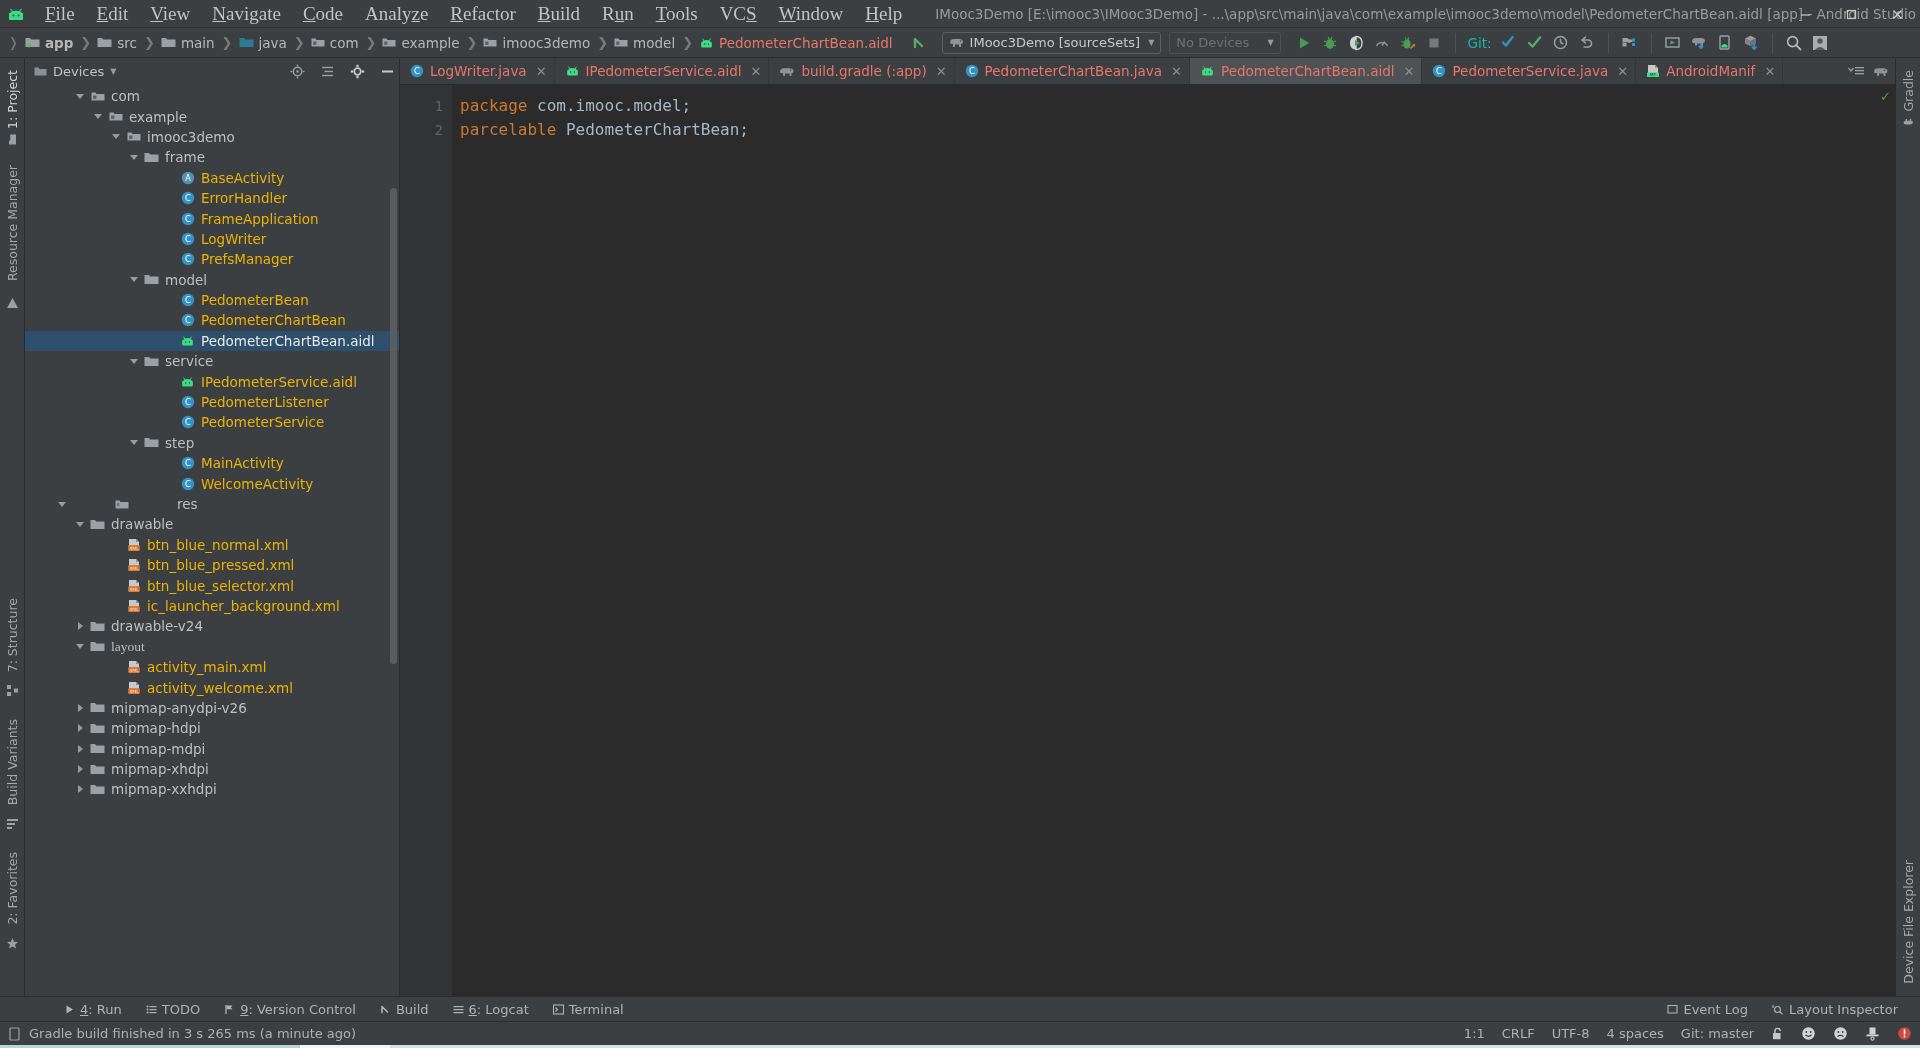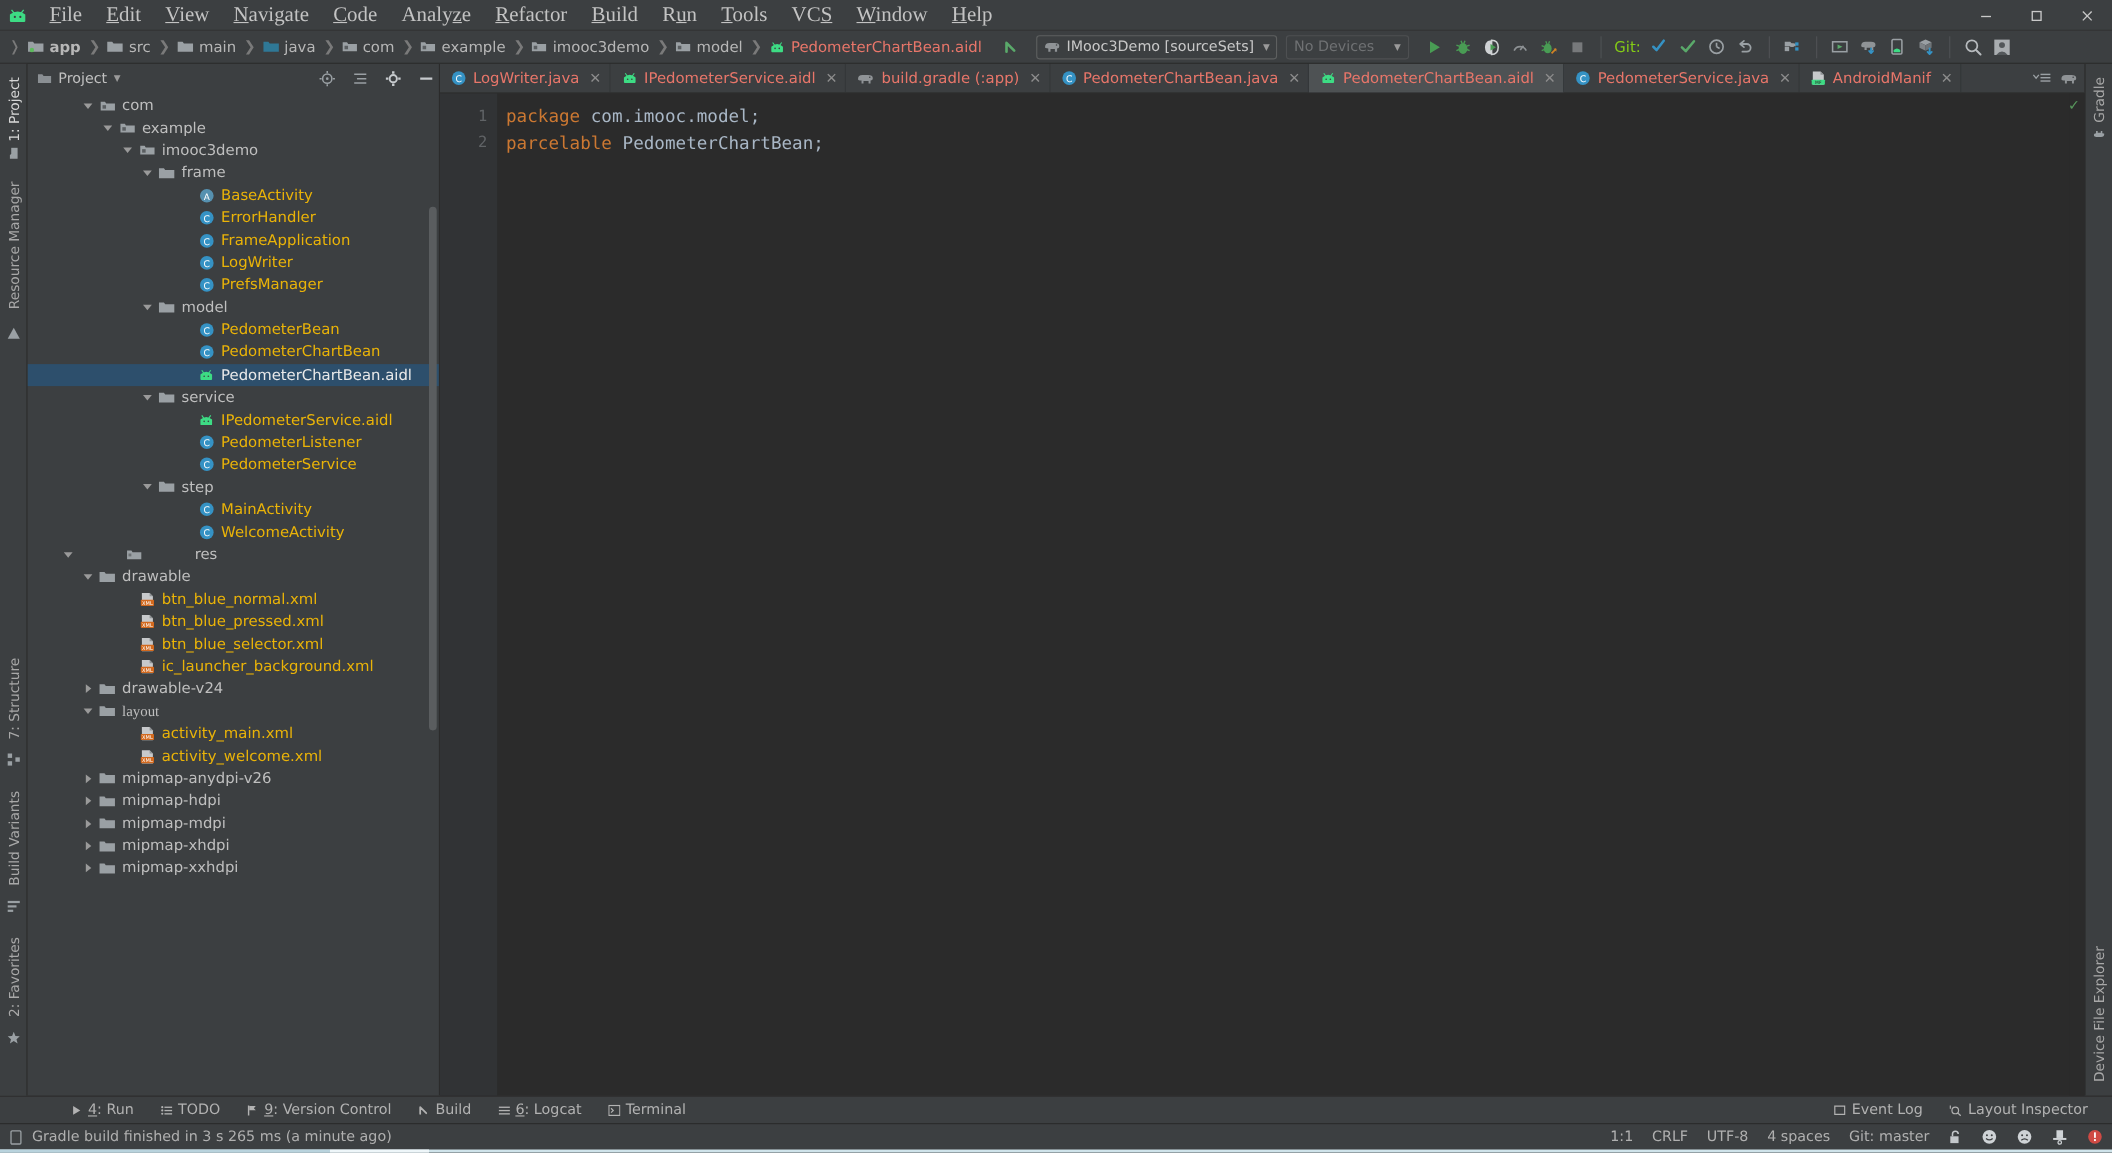--- a/index.html
+++ b/index.html
@@ -86,21 +86,21 @@
     border-radius: 3px;
     background: #3c3f41;
     display: flex; align-items: center;
     padding: 0 6px 0 6px;
     font-size: 13px; color: #c8c8c8;
     gap: 6px;
     white-space: nowrap;
   }
   .combo .arrow { font-size: 8px; color: #9a9a9a; margin-left: 2px; }
   .combo.disabled { color: #6f7173; border-color: #4e5052; gap: 16px; }
-  .git-label { font-size: 13.5px; color: #84cc16; margin-left: 4px; margin-right: 4px; }
+  .git-label { font-size: 13.5px; color: #14b8a6; margin-left: 4px; margin-right: 4px; }
 
   
   .main { flex: 1 1 auto; display: flex; min-height: 0; background: #3c3f41; }
 
   
   .leftstrip {
     width: 25px; min-width: 25px;
     background: #3c3f41;
     border-right: 1px solid #2b2b2b;
     display: flex; flex-direction: column; justify-content: space-between;
@@ -309,20 +309,21 @@
       <div class="menu-item"><u>C</u>ode</div>
       <div class="menu-item">Analy<u>z</u>e</div>
       <div class="menu-item"><u>R</u>efactor</div>
       <div class="menu-item"><u>B</u>uild</div>
       <div class="menu-item">R<u>u</u>n</div>
       <div class="menu-item"><u>T</u>ools</div>
       <div class="menu-item">VC<u>S</u></div>
       <div class="menu-item"><u>W</u>indow</div>
       <div class="menu-item"><u>H</u>elp</div>
     </div>
+    <div class="title-text">IMooc3Demo [E:\imooc3\IMooc3Demo] - ...\app\src\main\java\com\example\imooc3demo\model\PedometerChartBean.aidl [app] - Android Studio</div>
     <div class="wincontrols">
       <div class="wc">
         <svg width="11" height="11" viewBox="0 0 11 11">
             <line x1="1" y1="6" x2="10" y2="6" stroke="#c9c9c9" stroke-width="1.2"></line>
           </svg>
       </div>
       <div class="wc">
         <svg width="11" height="11" viewBox="0 0 11 11">
             <rect x="1.5" y="1.5" width="8" height="8" fill="none" stroke="#c9c9c9" stroke-width="1.2"></rect>
           </svg>
@@ -637,21 +638,21 @@
       </div>
     </div>
 
     <div class="projpanel">
       <div class="projhead">
         <span>
           <svg width="13" height="13" viewBox="0 0 13 13">
               <path d="M0.5 2.5 H4.5 L5.6 4 H12.5 V10.5 H0.5 Z" fill="#8a8f93"></path>
             </svg>
         </span>
-        <span>Project</span>
+        <span>Devices</span>
         <span style="font-size:8px;color:#9a9a9a;">▼</span>
         <span class="spacer"></span>
         <div class="hbtn">
           <svg width="15" height="15" viewBox="0 0 15 15">
             <circle cx="7.5" cy="7.5" r="4.2" fill="none" stroke="#9aa0a4" stroke-width="1.4"></circle>
             <circle cx="7.5" cy="7.5" r="1.2" fill="#9aa0a4"></circle>
             <line x1="7.5" y1="0.5" x2="7.5" y2="2.4" stroke="#9aa0a4" stroke-width="1.4"></line>
             <line x1="7.5" y1="12.6" x2="7.5" y2="14.5" stroke="#9aa0a4" stroke-width="1.4"></line>
             <line x1="0.5" y1="7.5" x2="2.4" y2="7.5" stroke="#9aa0a4" stroke-width="1.4"></line>
             <line x1="12.6" y1="7.5" x2="14.5" y2="7.5" stroke="#9aa0a4" stroke-width="1.4"></line>

